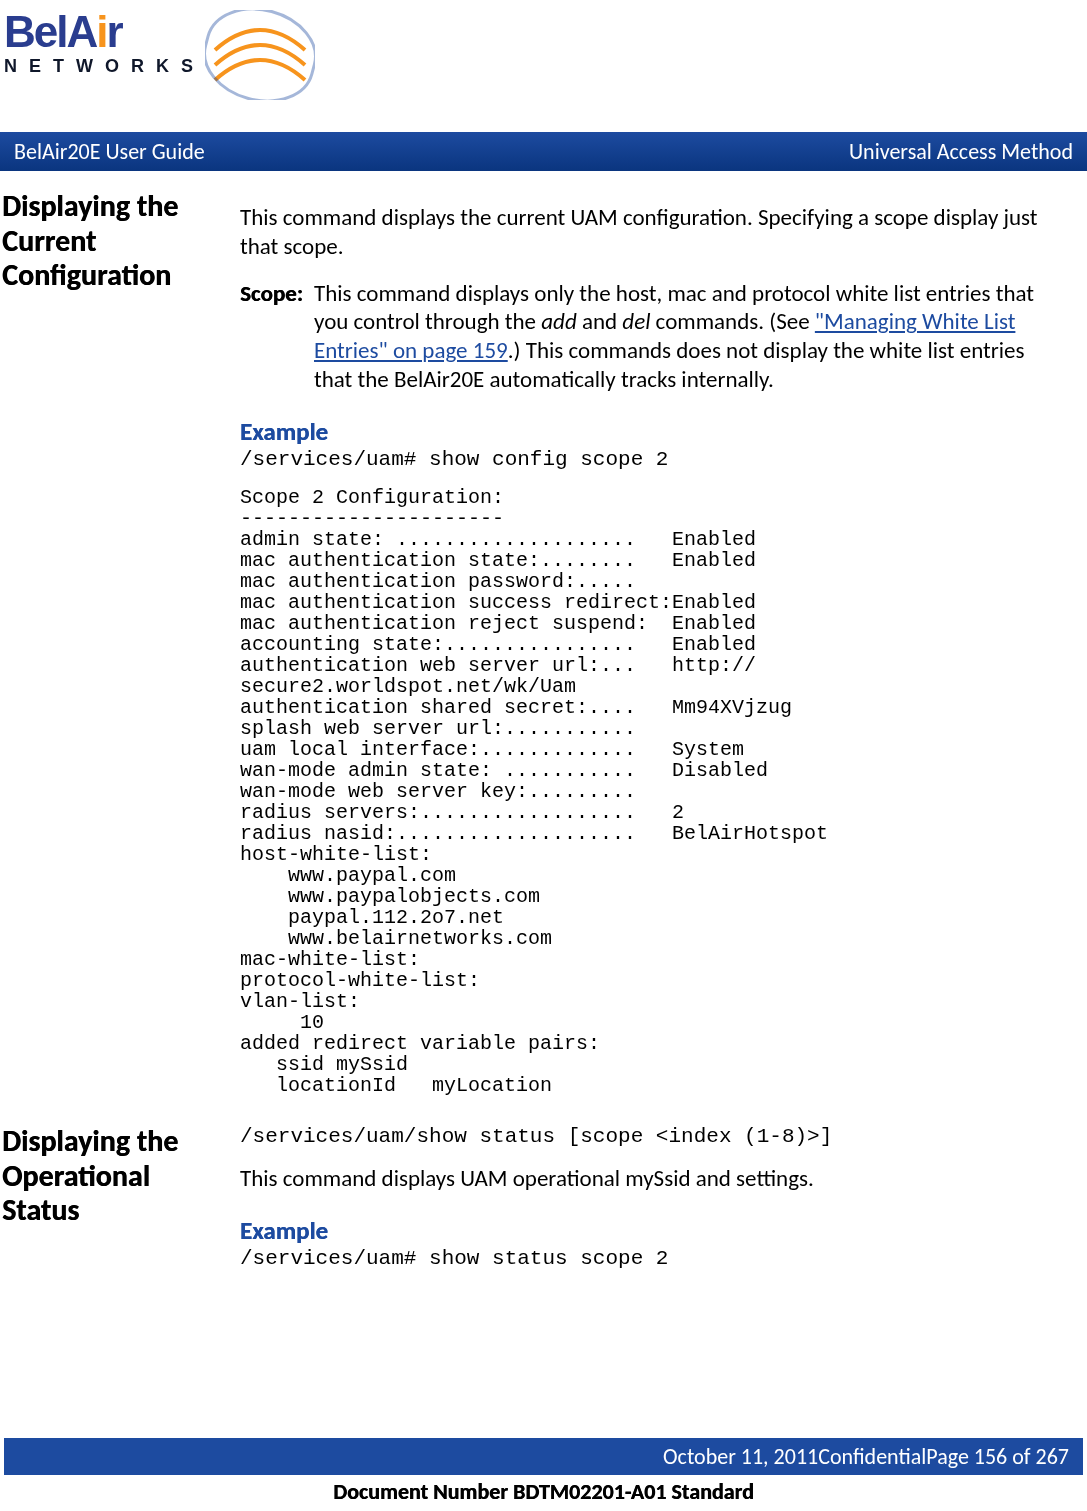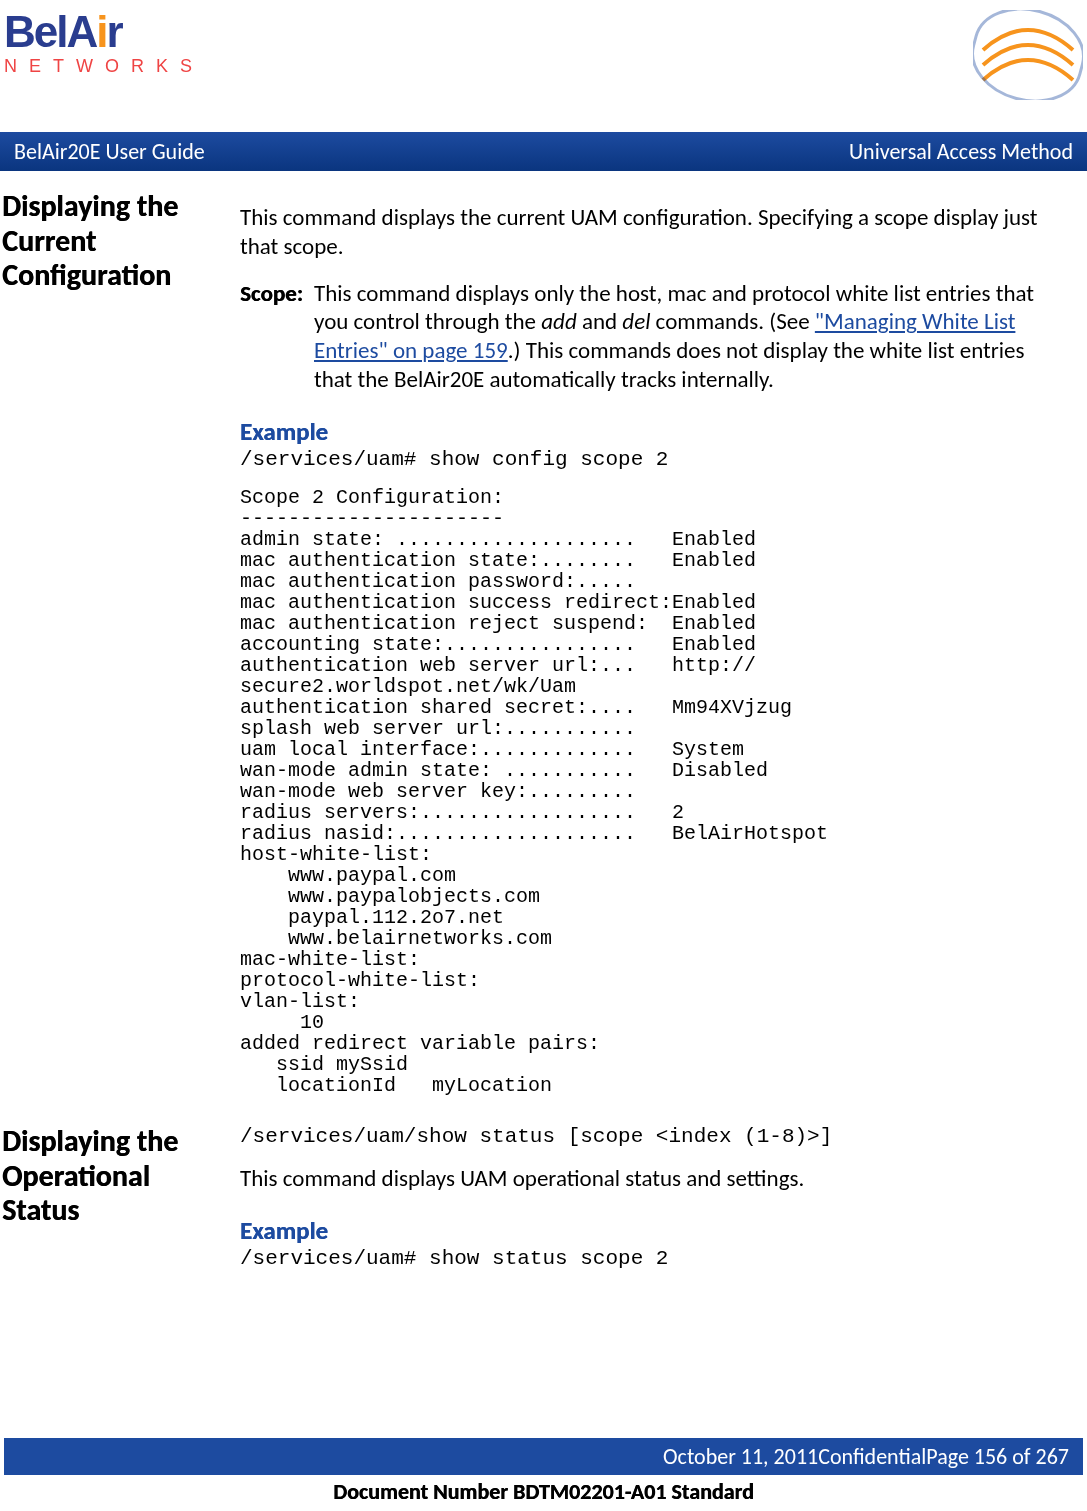--- a/index.html
+++ b/index.html
@@ -6,21 +6,21 @@
   body {
     width: 1087px;
     height: 1511px;
     background: #fff;
     font-family: "Times New Roman", Times, serif;
     position: relative;
     padding: 0;
   }
   .header-bar {
     display: flex;
-    justify-content: space-between;
+    justify-content: flex-start;
     align-items: flex-start;
     padding: 10px 4px 0 4px;
   }
   .logo-block {
     display: flex;
     flex-direction: column;
     align-items: flex-start;
   }
   .logo-top {
     font-family: "Arial Black", Arial, sans-serif;
@@ -28,23 +28,23 @@
     font-size: 44px;
     color: #2a3d8f;
     letter-spacing: -2px;
     line-height: 1;
   }
   .logo-top .a-letter { color: #f7941d; }
   .logo-sub {
     font-family: Arial, sans-serif;
     font-size: 18px;
     letter-spacing: 12px;
-    color: #ef4444;
+    color: #0f172a;
     margin-top: 2px;
-    font-weight: 400;
+    font-weight: 700;
   }
   .wave-icon svg { width: 110px; height: 90px; }
   .title-bar {
     background: #0a3d8f;
     background: linear-gradient(180deg,#1d4ba0 0%, #0a357f 100%);
     color: #fff;
     font-family: "Gill Sans", "Gill Sans MT", Calibri, sans-serif;
     font-size: 22px;
     padding: 6px 14px;
     display: flex;
@@ -227,21 +227,21 @@
    locationId   myLocation</div>
     </div>
   </div>
 
   <div style="height:28px"></div>
 
   <div class="section">
     <div class="section-heading">Displaying the Operational Status</div>
     <div class="section-body">
       <div class="cmd">/services/uam/show status [scope &lt;index (1-8)&gt;]</div>
-      <div class="body-text">This command displays UAM operational status and settings.</div>
+      <div class="body-text">This command displays UAM operational mySsid and settings.</div>
       <div class="example-heading">Example</div>
       <div class="cmd">/services/uam# show status scope 2</div>
     </div>
   </div>
 
 </div>
 
 <div class="footer-bar">
   <span>October 11, 2011</span>
   <span>Confidential</span>

